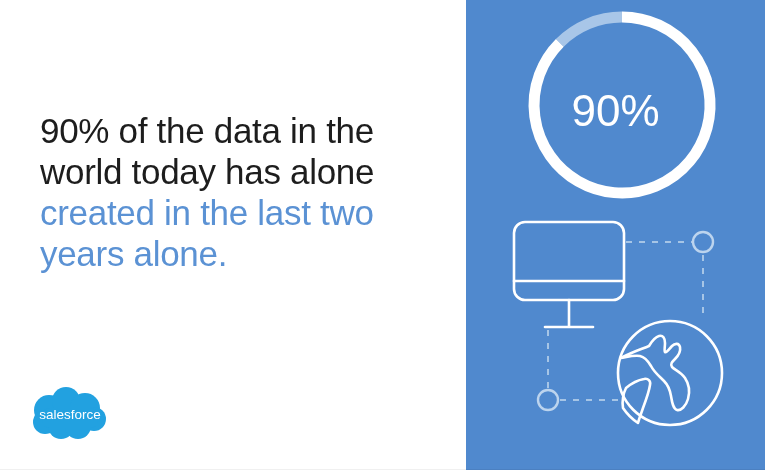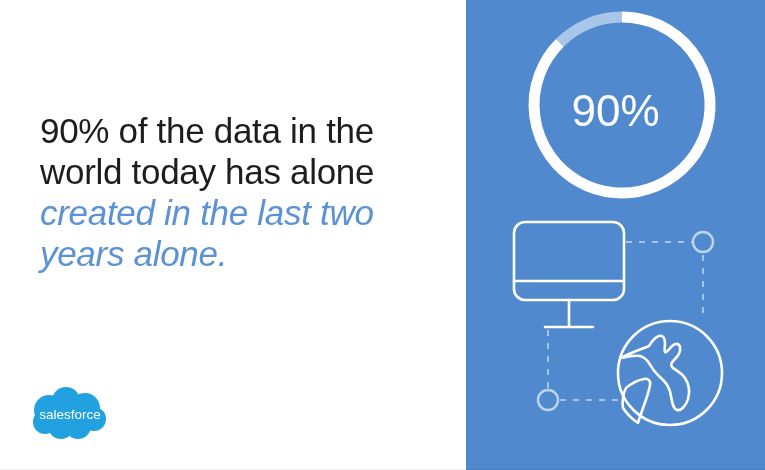--- a/index.html
+++ b/index.html
@@ -37,21 +37,20 @@
     width: 400px;
     font-size: 35px;
     line-height: 41px;
     font-weight: 300;
     letter-spacing: -0.3px;
     color: #1d1d1d;
     margin-top: 22px;
   }
   .headline .accent {
     color: #5b92d4;
-    font-style: italic;
   }
 
   
   .logo {
     position: absolute;
     left: 28px;
     top: 386px;
     width: 84px;
     height: 56px;
   }

